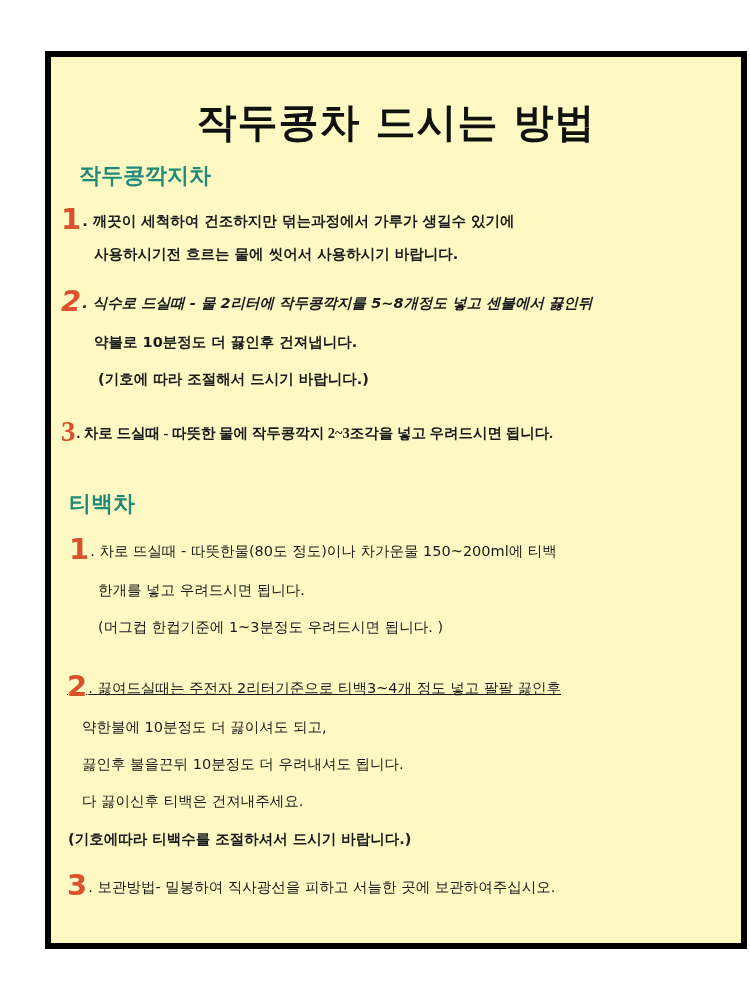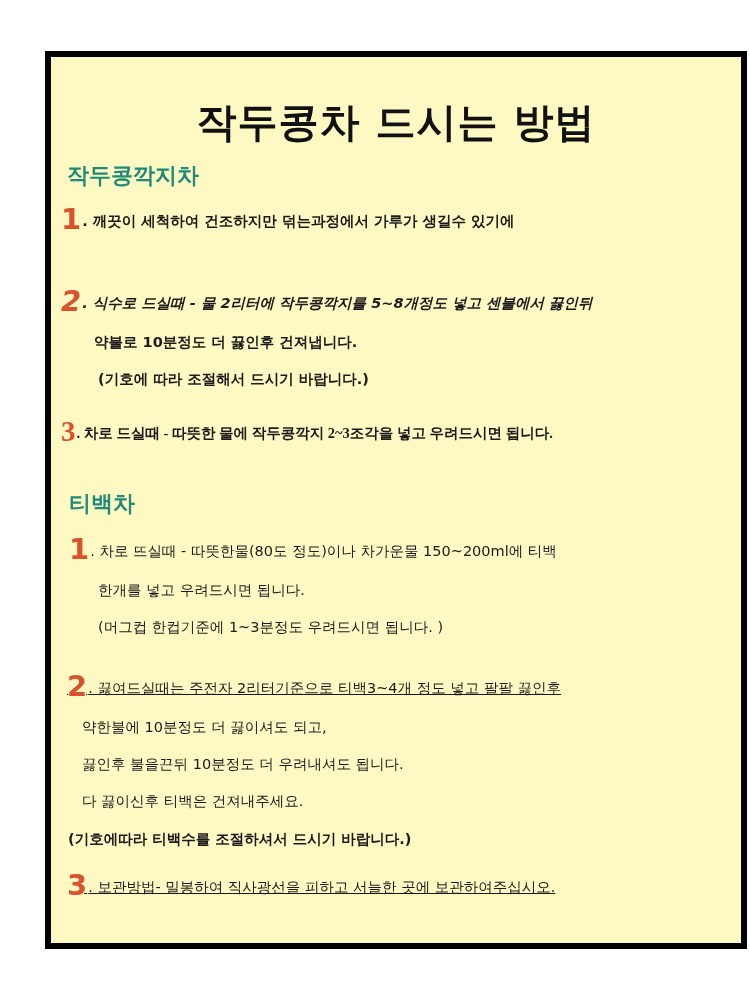--- a/index.html
+++ b/index.html
@@ -32,21 +32,21 @@
       top: 38px;
       text-align: center;
       font-size: 40px;
       font-weight: bold;
       letter-spacing: 1px;
       color: #111111;
       margin: 0;
     }
     .section-heading {
       position: absolute;
-      left: 16px;
+      left: 28px;
       font-size: 22px;
       font-weight: bold;
       color: #1f8a78;
       margin: 0;
     }
     .line {
       position: absolute;
       white-space: nowrap;
       font-size: 14.5px;
       color: #1a1a1a;
@@ -71,20 +71,21 @@
 
 <div class="frame">
 
   <h1 class="title">작두콩차 드시는 방법</h1>
 
   <h2 class="section-heading" style="top:104px;">작두콩깍지차</h2>
 
   <div class="line bold" style="left:10px; top:148px;">
     <span class="num">1</span><span class="dot">. </span><span>깨끗이 세척하여 건조하지만 덖는과정에서 가루가 생길수 있기에</span>
   </div>
+  <div class="line bold" style="left:43px; top:188px;">사용하시기전 흐르는 물에 씻어서 사용하시기 바랍니다.</div>
 
   <div class="line bold" style="left:10px; top:230px;font-style:italic;">
     <span class="num">2</span><span class="dot">. </span><span>식수로 드실때 - 물 2리터에 작두콩깍지를 5~8개정도 넣고 센불에서 끓인뒤</span>
   </div>
   <div class="line bold" style="left:43px; top:276px;">약불로 10분정도 더 끓인후 건져냅니다.</div>
   <div class="line bold" style="left:47px; top:313px;">(기호에 따라 조절해서 드시기 바랍니다.)</div>
 
   <div class="line bold" style="left:10px; top:360px;font-family:Liberation Serif, serif;">
     <span class="num">3</span><span class="dot">. </span><span>차로 드실때 - 따뜻한 물에 작두콩깍지 2~3조각을 넣고 우려드시면 됩니다.</span>
   </div>
@@ -99,17 +100,17 @@
 
   <div class="line" style="left:16px; top:615px;text-decoration:underline;">
     <span class="num">2</span><span class="dot">. </span><span>끓여드실때는 주전자 2리터기준으로 티백3~4개 정도 넣고 팔팔 끓인후</span>
   </div>
   <div class="line" style="left:31px; top:661px;">약한불에 10분정도 더 끓이셔도 되고,</div>
   <div class="line" style="left:31px; top:698px;text-align:center;">끓인후 불을끈뒤 10분정도 더 우려내셔도 됩니다.</div>
   <div class="line bold" style="left:17px; top:773px;">(기호에따라 티백수를 조절하셔서 드시기 바랍니다.)</div>
 
   <div class="line" style="left:31px; top:735px;">다 끓이신후 티백은 건져내주세요.</div>
 
-  <div class="line" style="left:16px; top:814px;text-decoration:underline;">
+  <div class="line" style="left:16px; top:814px;">
     <span class="num">3</span><span class="dot">. </span><span>보관방법- 밀봉하여 직사광선을 피하고 서늘한 곳에 보관하여주십시오.</span>
   </div>
 
 </div>
 
 </body></html>

